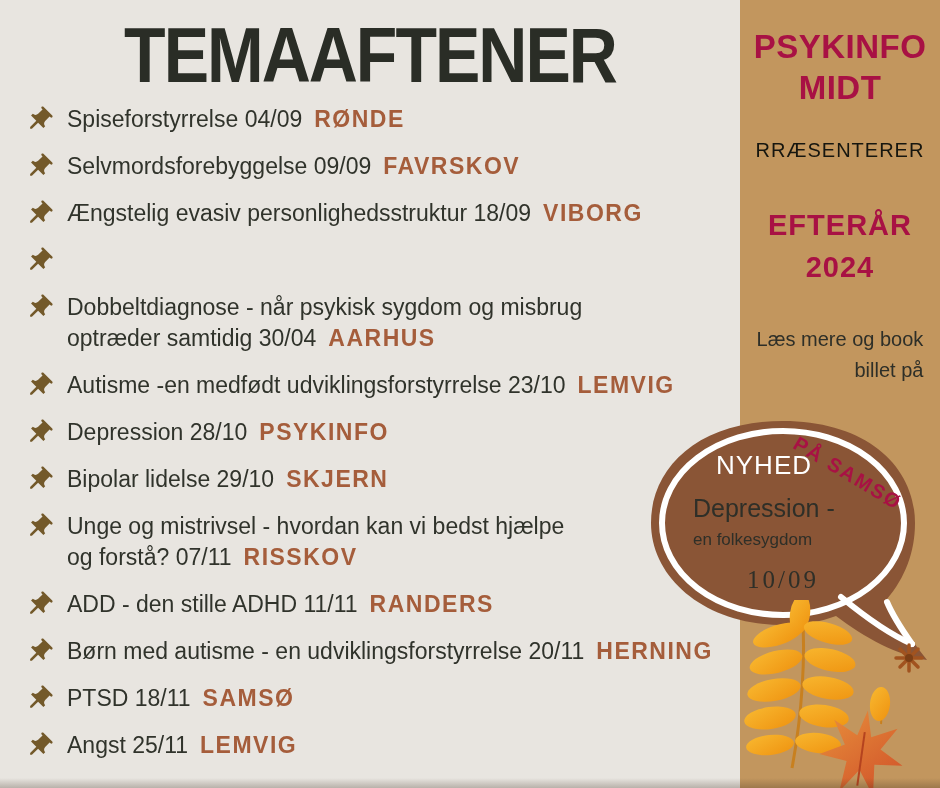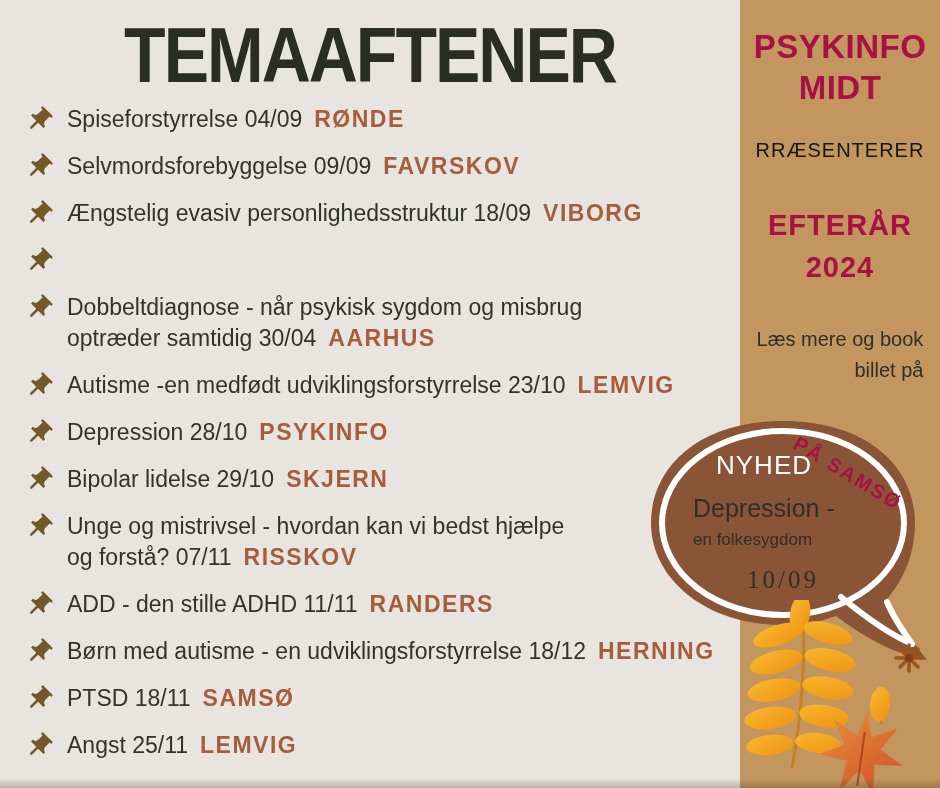--- a/index.html
+++ b/index.html
@@ -153,21 +153,21 @@
       </svg>
       <div class="event-body"><span class="event-text">ADD - den stille ADHD 11/11</span><span class="event-loc">RANDERS</span></div>
     </div>
 
     <div class="event-row">
       <svg class="pin" viewBox="0 0 24 24" aria-hidden="true">
         <g transform="rotate(45 12 12)">
           <path d="M16 9V4h1c.55 0 1-.45 1-1s-.45-1-1-1H7c-.55 0-1 .45-1 1s.45 1 1 1h1v5c0 1.66-1.34 3-3 3v2h5.97v7l1 1 1-1v-7H19v-2c-1.66 0-3-1.34-3-3z"></path>
         </g>
       </svg>
-      <div class="event-body"><span class="event-text">Børn med autisme - en udviklingsforstyrrelse 18/12</span><span class="event-loc">HERNING</span></div>
+      <div class="event-body"><span class="event-text">Børn med autisme - en udviklingsforstyrrelse 20/11</span><span class="event-loc">HERNING</span></div>
     </div>
 
     <div class="event-row">
       <svg class="pin" viewBox="0 0 24 24" aria-hidden="true">
         <g transform="rotate(45 12 12)">
           <path d="M16 9V4h1c.55 0 1-.45 1-1s-.45-1-1-1H7c-.55 0-1 .45-1 1s.45 1 1 1h1v5c0 1.66-1.34 3-3 3v2h5.97v7l1 1 1-1v-7H19v-2c-1.66 0-3-1.34-3-3z"></path>
         </g>
       </svg>
       <div class="event-body"><span class="event-text">PTSD 18/11</span><span class="event-loc">SAMSØ</span></div>
     </div>

